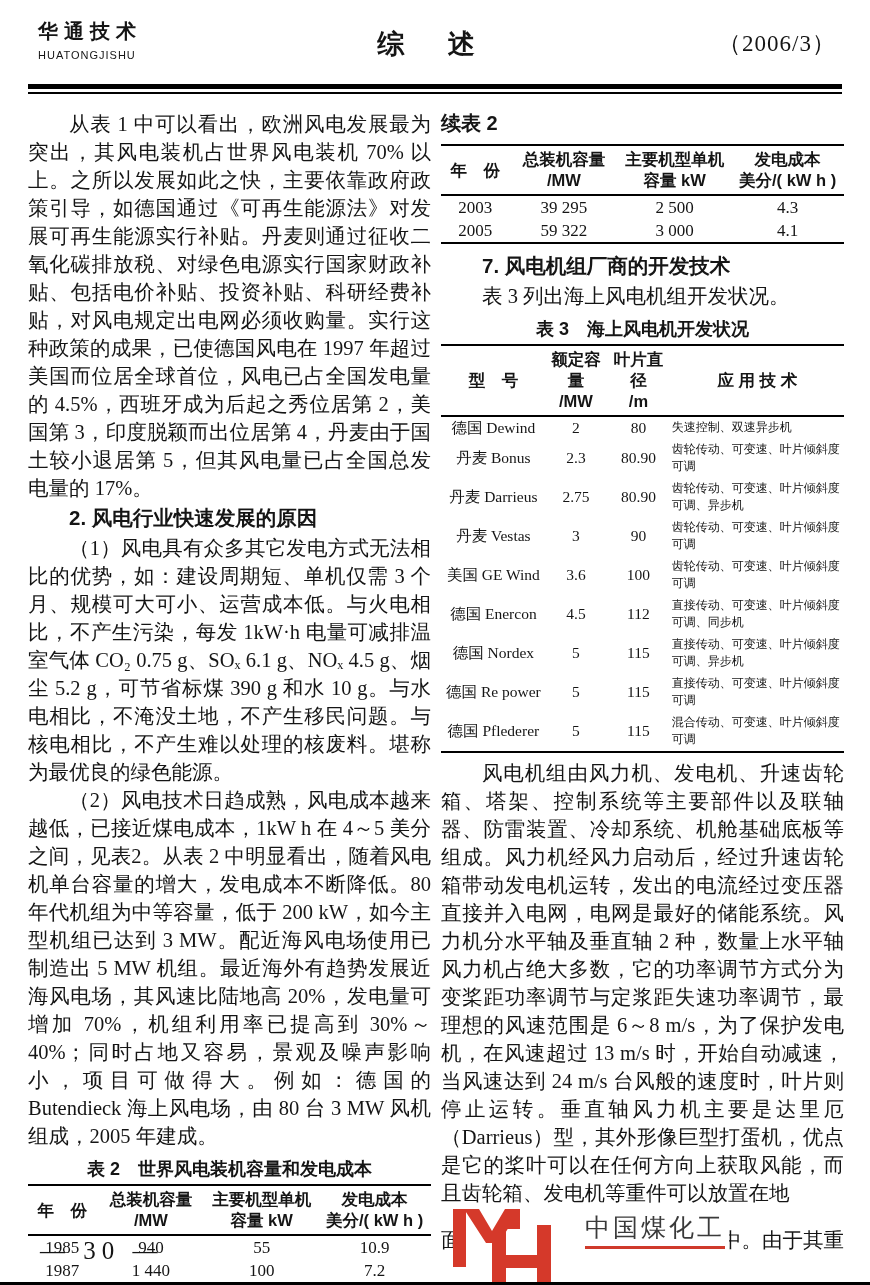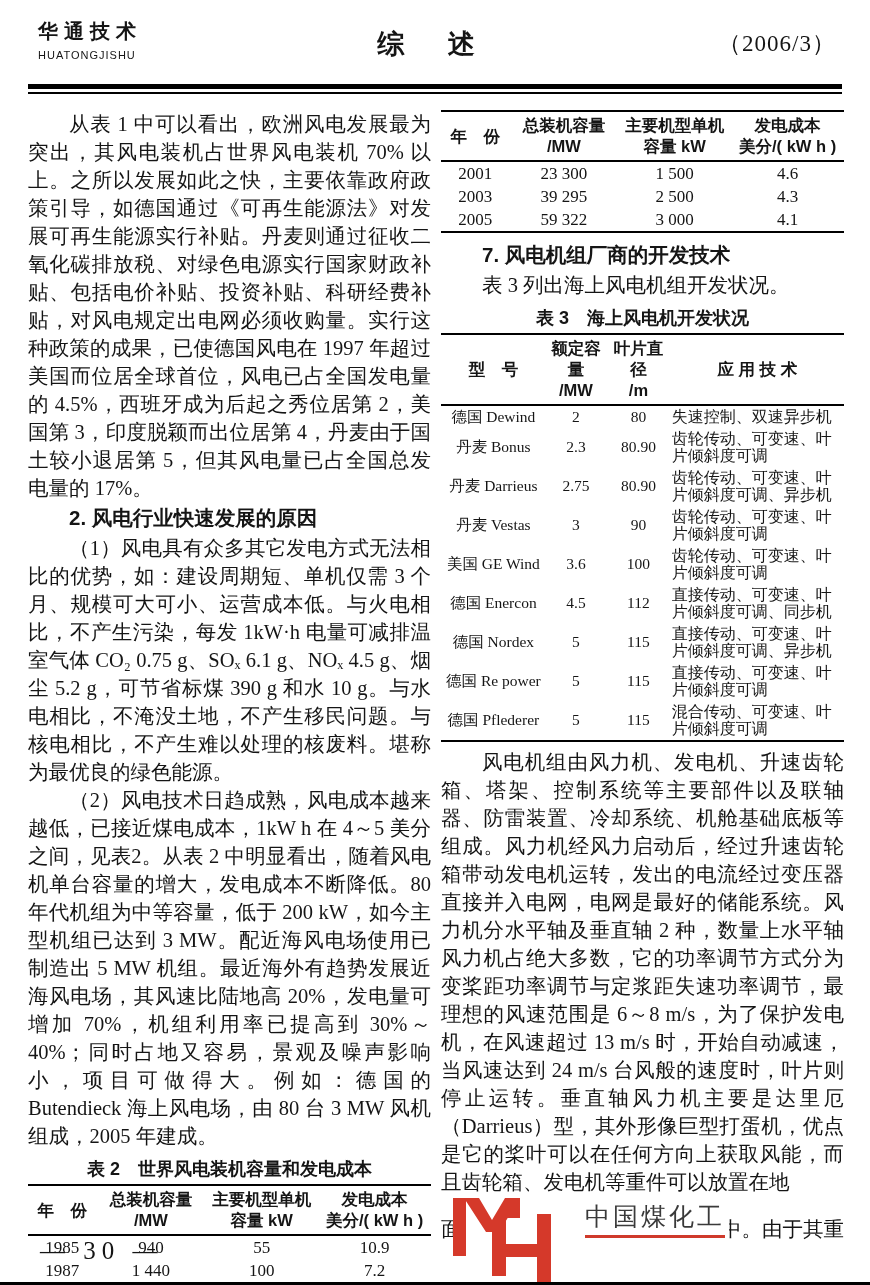--- a/index.html
+++ b/index.html
@@ -31,21 +31,21 @@
   .cont-label{font-family:"Liberation Sans","DejaVu Sans",sans-serif;font-weight:600;
               font-size:20px;text-indent:0;margin:0 0 8px 0;line-height:26px;}
   table.dt{width:100%;border-collapse:collapse;border-top:2px solid #000;
            border-bottom:2px solid #000;font-size:17px;}
   table.dt thead tr{border-bottom:2px solid #000;}
   table.dt th{font-family:"Liberation Sans","DejaVu Sans",sans-serif;font-weight:600;
               font-size:16.5px;line-height:21px;padding:3px 1px;text-align:center;vertical-align:middle;}
   table.dt td{text-align:center;padding:1px 2px;line-height:21px;}
   table.t3 td{font-size:15.5px;line-height:17.5px;padding:2px 1px;vertical-align:middle;}
   table.t3 td:last-child{text-align:left;font-family:Liberation Serif, serif;
-                         font-size:16px;}
+                         font-size:12px;}
   table.t3 td:first-child{font-size:15.5px;margin-left:23px;}
   
   .wm-lines{position:relative;height:96px;}
   .wm-line{display:flex;justify-content:space-between;height:48px;align-items:flex-end;
            line-height:30px;}
   .wm{position:absolute;left:12px;top:-2px;display:flex;align-items:flex-start;
       background:#fff;padding:2px 4px 2px 0;}
   .wm-logo{width:122px;height:94px;flex:0 0 auto;}
   .wm-txt{margin-left:10px;padding-top:6px;font-family:"Liberation Sans","DejaVu Sans",sans-serif;}
   .wm-cn{font-size:25px;color:#3a3a3a;letter-spacing:3px;padding-bottom:5px;
@@ -110,45 +110,40 @@
               <td>1987</td>
               <td>1 440</td>
               <td>100</td>
               <td>7.2</td>
             </tr>
           </tbody>
       </table>
     </div>
 
     <div class="col">
+      <div class="cont-label">续表 2</div>
       <table class="dt">
         <thead>
           <tr>
             <th style="width:17%">年　份</th>
             <th style="width:27%">
               <div>总装机容量</div>
               <div>/MW</div>
             </th>
             <th style="width:28%">
               <div>主要机型单机</div>
               <div>容量 kW</div>
             </th>
             <th style="width:28%">
               <div>发电成本</div>
               <div>美分/( kW h )</div>
             </th>
           </tr>
         </thead>
         <tbody>
-            <tr>
-              <td>2001</td>
-              <td>23 300</td>
-              <td>1 500</td>
-              <td>4.6</td>
-            </tr>
             <tr>
               <td>2003</td>
               <td>39 295</td>
               <td>2 500</td>
               <td>4.3</td>
             </tr>
             <tr>
               <td>2005</td>
               <td>59 322</td>
               <td>3 000</td>

